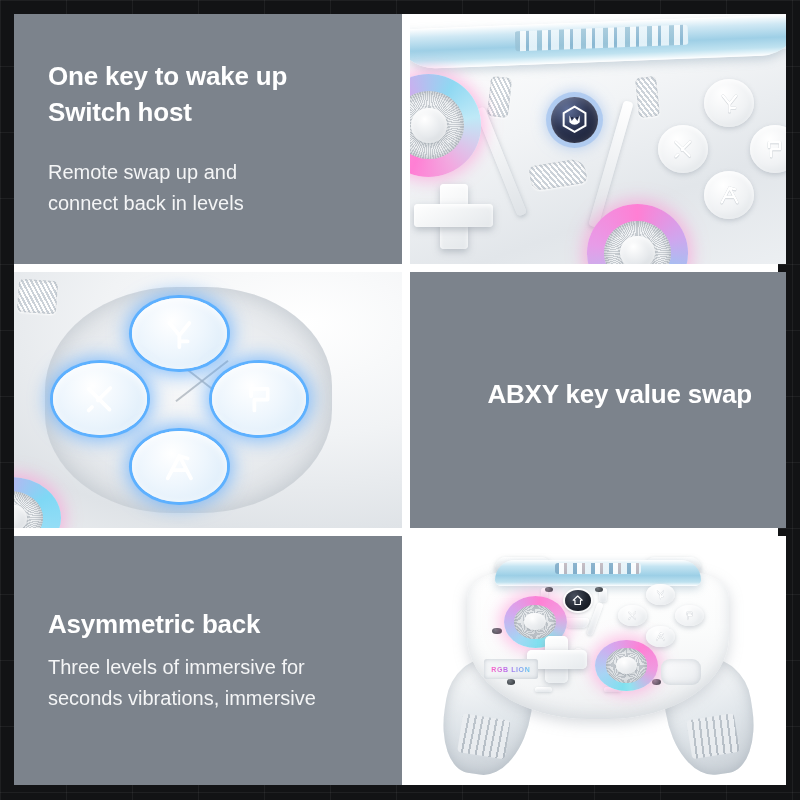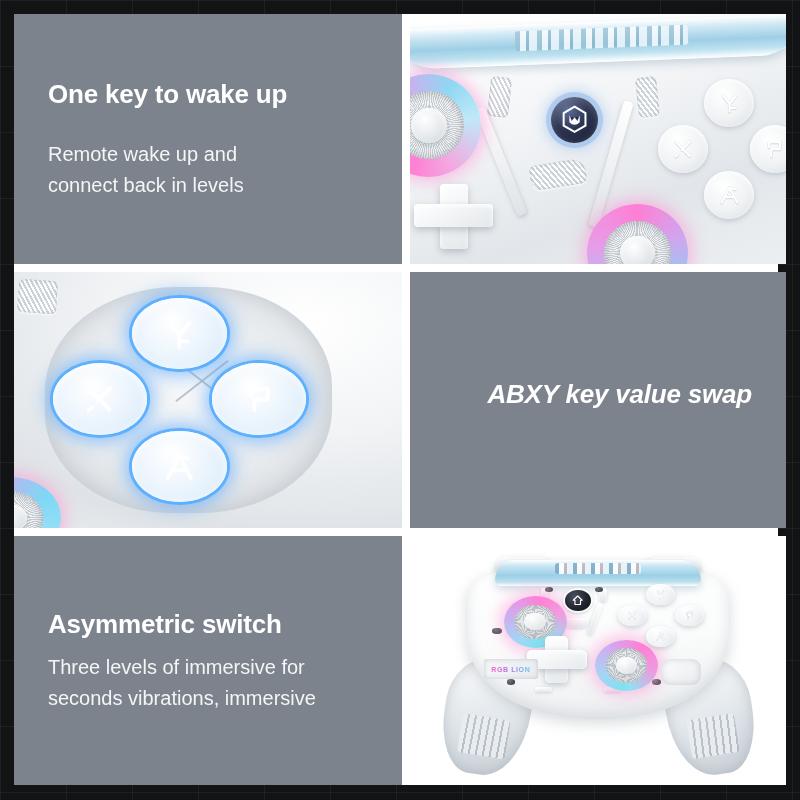--- a/index.html
+++ b/index.html
@@ -48,21 +48,21 @@
   
   .text-panel {
     background: #7c838c;
     display: flex;
     flex-direction: column;
     justify-content: center;
     padding: 0 34px;
     box-sizing: border-box;
   }
   .text-panel.align-left  { align-items: flex-start; text-align: right; }
-  .text-panel.align-right { align-items: flex-end;   text-align: left; font-style: italic; }
+  .text-panel.align-right { align-items: flex-end;   text-align: left; }
 
   .panel-title {
     color: #ffffff;
     font-weight: bold;
     font-size: 26px;
     line-height: 1.38;
     letter-spacing: -0.2px;
     margin: 0;
   }
   .panel-sub {
@@ -326,22 +326,23 @@
 </head>
 <body>
 
 <div id="page">
   <div id="grid-backdrop"></div>
 
   <div id="board">
 
     <div class="cell text-panel align-left">
       <h2 class="panel-title">One key to wake up</h2>
+      <h2 class="panel-title">Switch host</h2>
       <div class="gap-lg"></div>
-      <p class="panel-sub">Remote wake up and</p>
+      <p class="panel-sub">Remote swap up and</p>
       <p class="panel-sub">connect back in levels</p>
     </div>
 
     <div class="cell photo-panel">
       <div class="shell-a">
         <div class="panel-a-body"></div>
         <div class="bezel-a"></div>
         <div class="bezel-a-glass"></div>
 
         <div class="vent" style="left:21%;top:25%;width:5.5%;height:16%;transform:rotate(6deg);"></div>
@@ -437,21 +438,21 @@
         </div>
       </div>
     </div>
 
     <div class="cell text-panel align-right">
       <h2 class="panel-title">ABXY key value swap</h2>
       <div class="gap-sm"></div>
     </div>
 
     <div class="cell text-panel align-left">
-      <h2 class="panel-title">Asymmetric switch</h2>
+      <h2 class="panel-title">Asymmetric back</h2>
       <div class="gap-sm"></div>
       <p class="panel-sub">Three levels of immersive for</p>
       <p class="panel-sub">seconds vibrations, immersive</p>
     </div>
 
     <div class="cell photo-panel">
       <div class="ctrl-wrap">
         <div class="ctrl">
 
           <div class="grip left">

